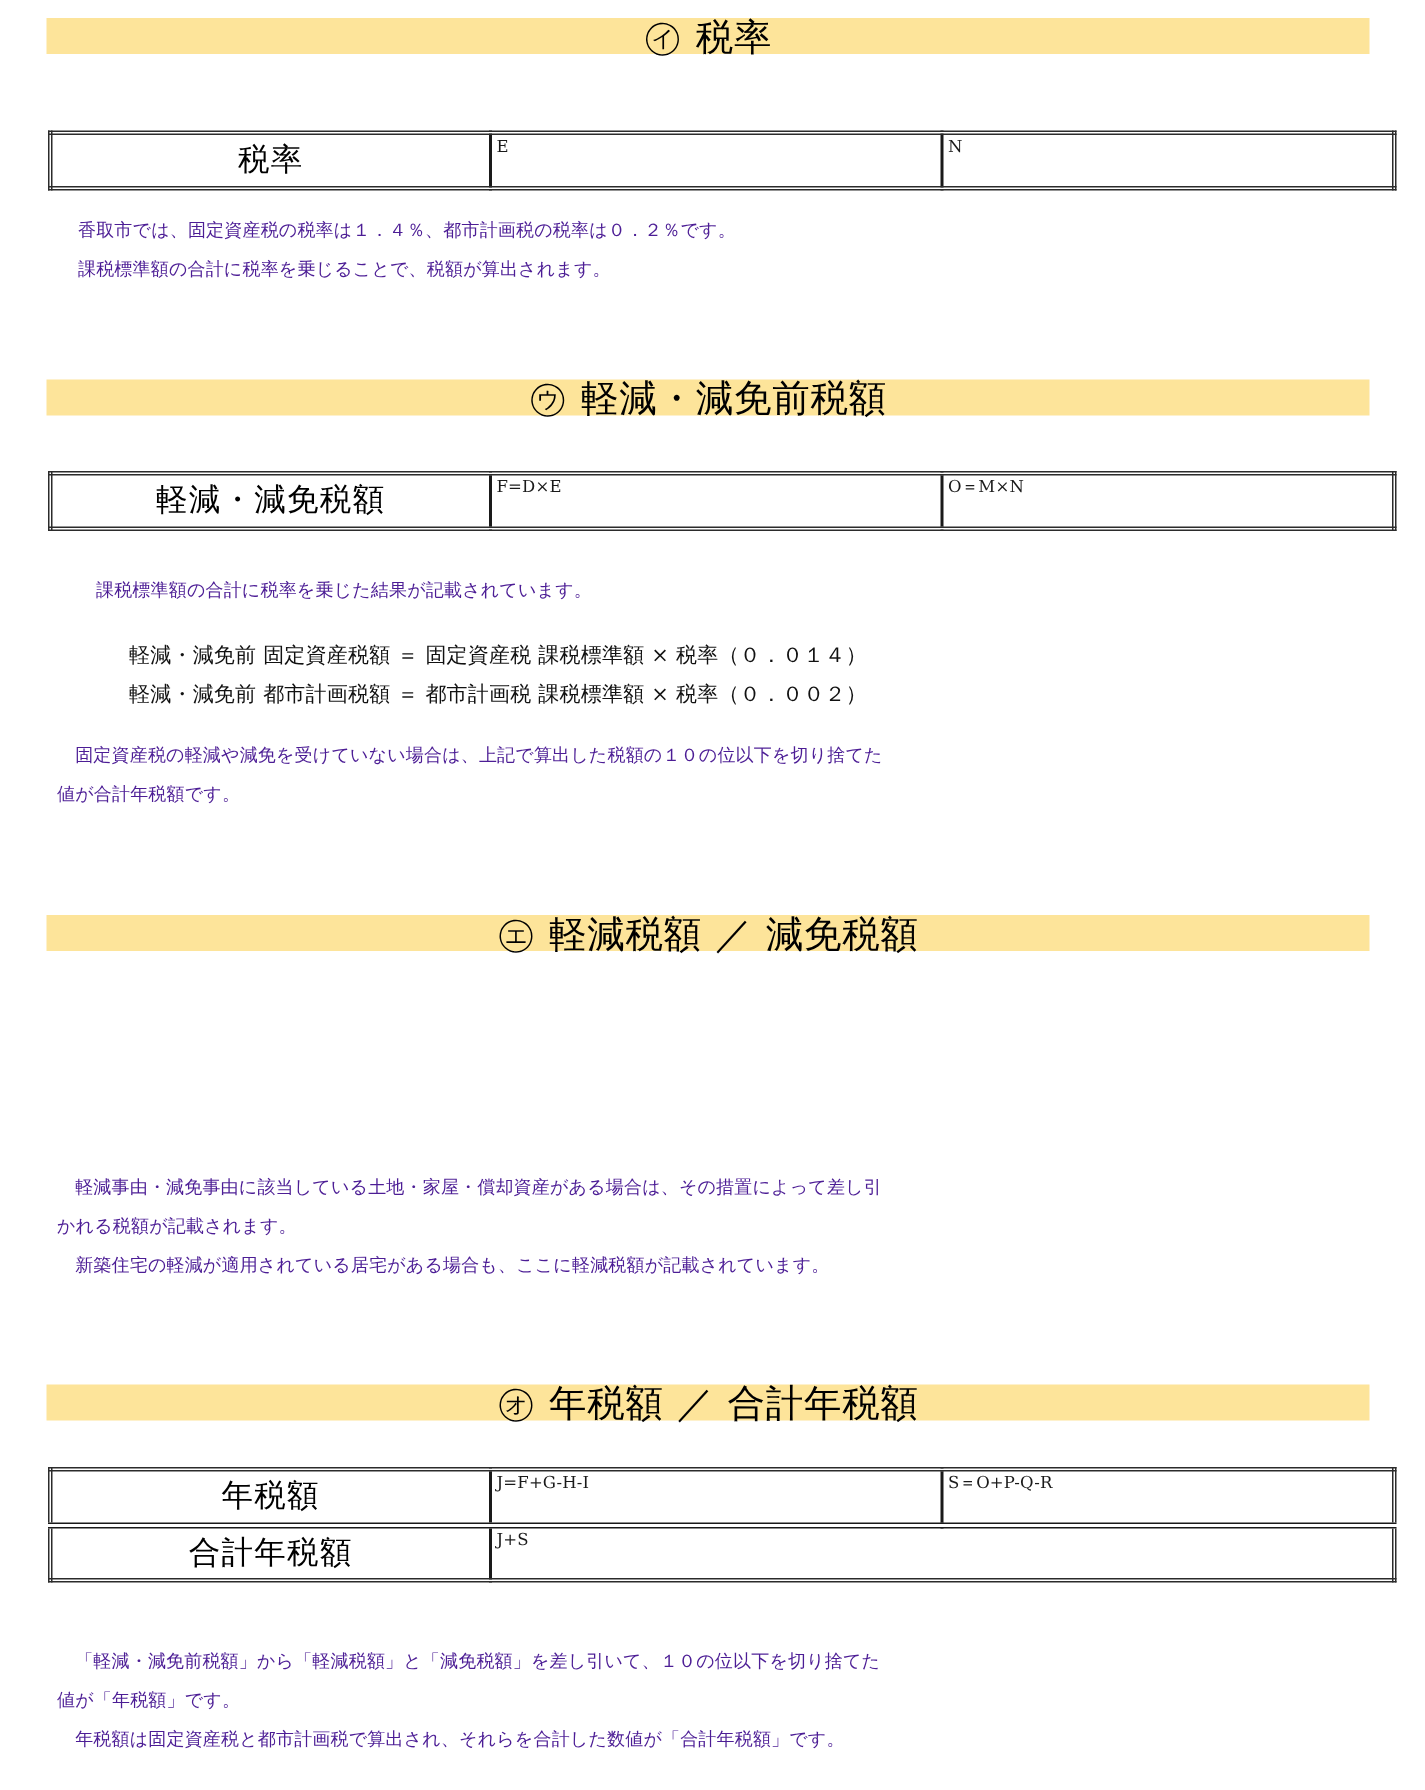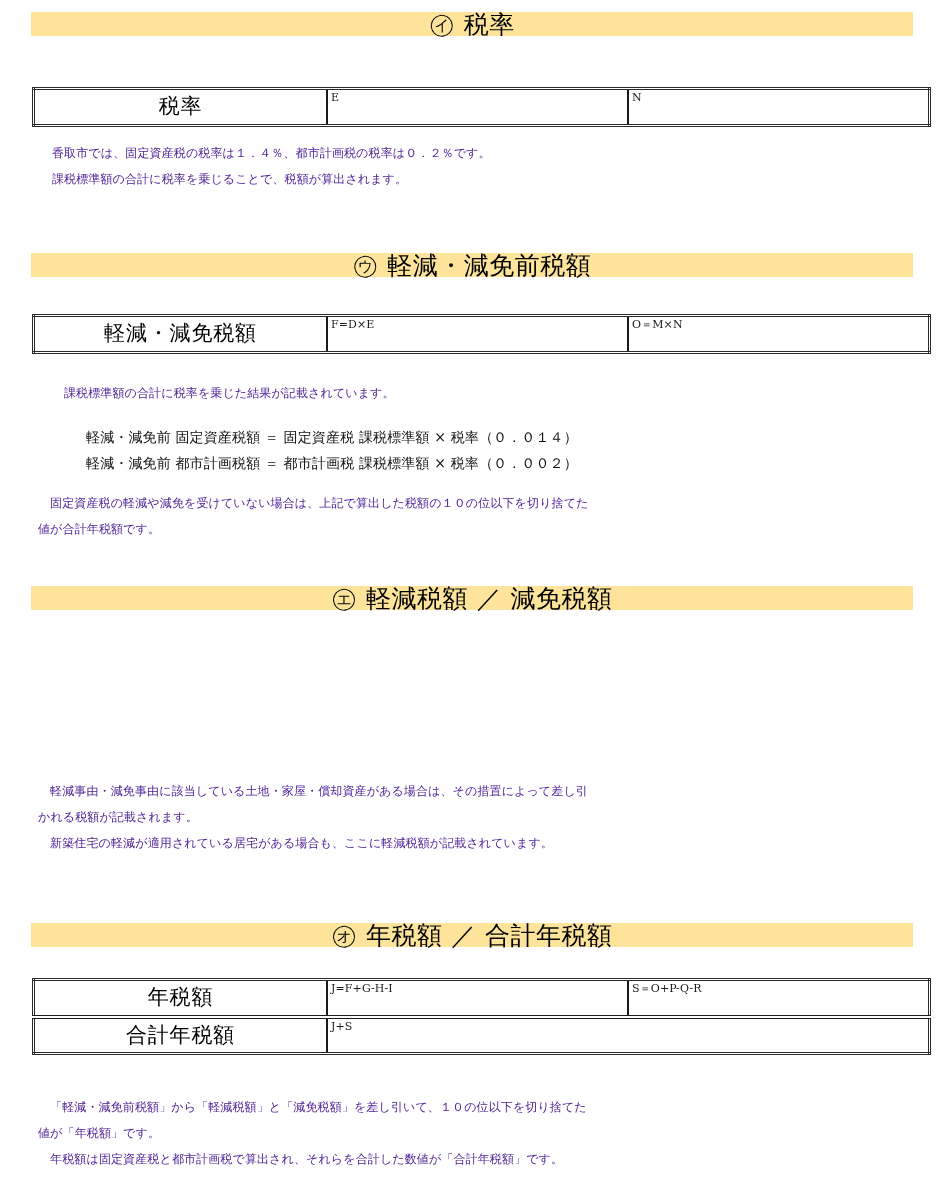--- a/index.html
+++ b/index.html
@@ -144,21 +144,21 @@
   </table>
 
   <div class="para" style="left:64px; top:380px; width:860px;">課税標準額の合計に税率を乗じた結果が記載されています。</div>
 
   <div class="formula" style="left:86px; top:424px; width:830px;">軽減・減免前 固定資産税額 ＝ 固定資産税 課税標準額 × 税率（０．０１４）
 軽減・減免前 都市計画税額 ＝ 都市計画税 課税標準額 × 税率（０．００２）</div>
 
   <div class="para" style="left:38px; top:490px; width:880px;">　固定資産税の軽減や減免を受けていない場合は、上記で算出した税額の１０の位以下を切り捨てた
 値が合計年税額です。</div>
 
-  <div class="banner" style="top:586px;">
+  <div class="banner" style="top:610px;">
     <span class="banner-text">㋓ 軽減税額 ／ 減免税額</span>
   </div>
 
   <table class="tbl" style="top:676px;">
     <tbody>
     </tbody>
   </table>
 
   <div class="para" style="left:38px; top:778px; width:885px;">　軽減事由・減免事由に該当している土地・家屋・償却資産がある場合は、その措置によって差し引
 かれる税額が記載されます。

